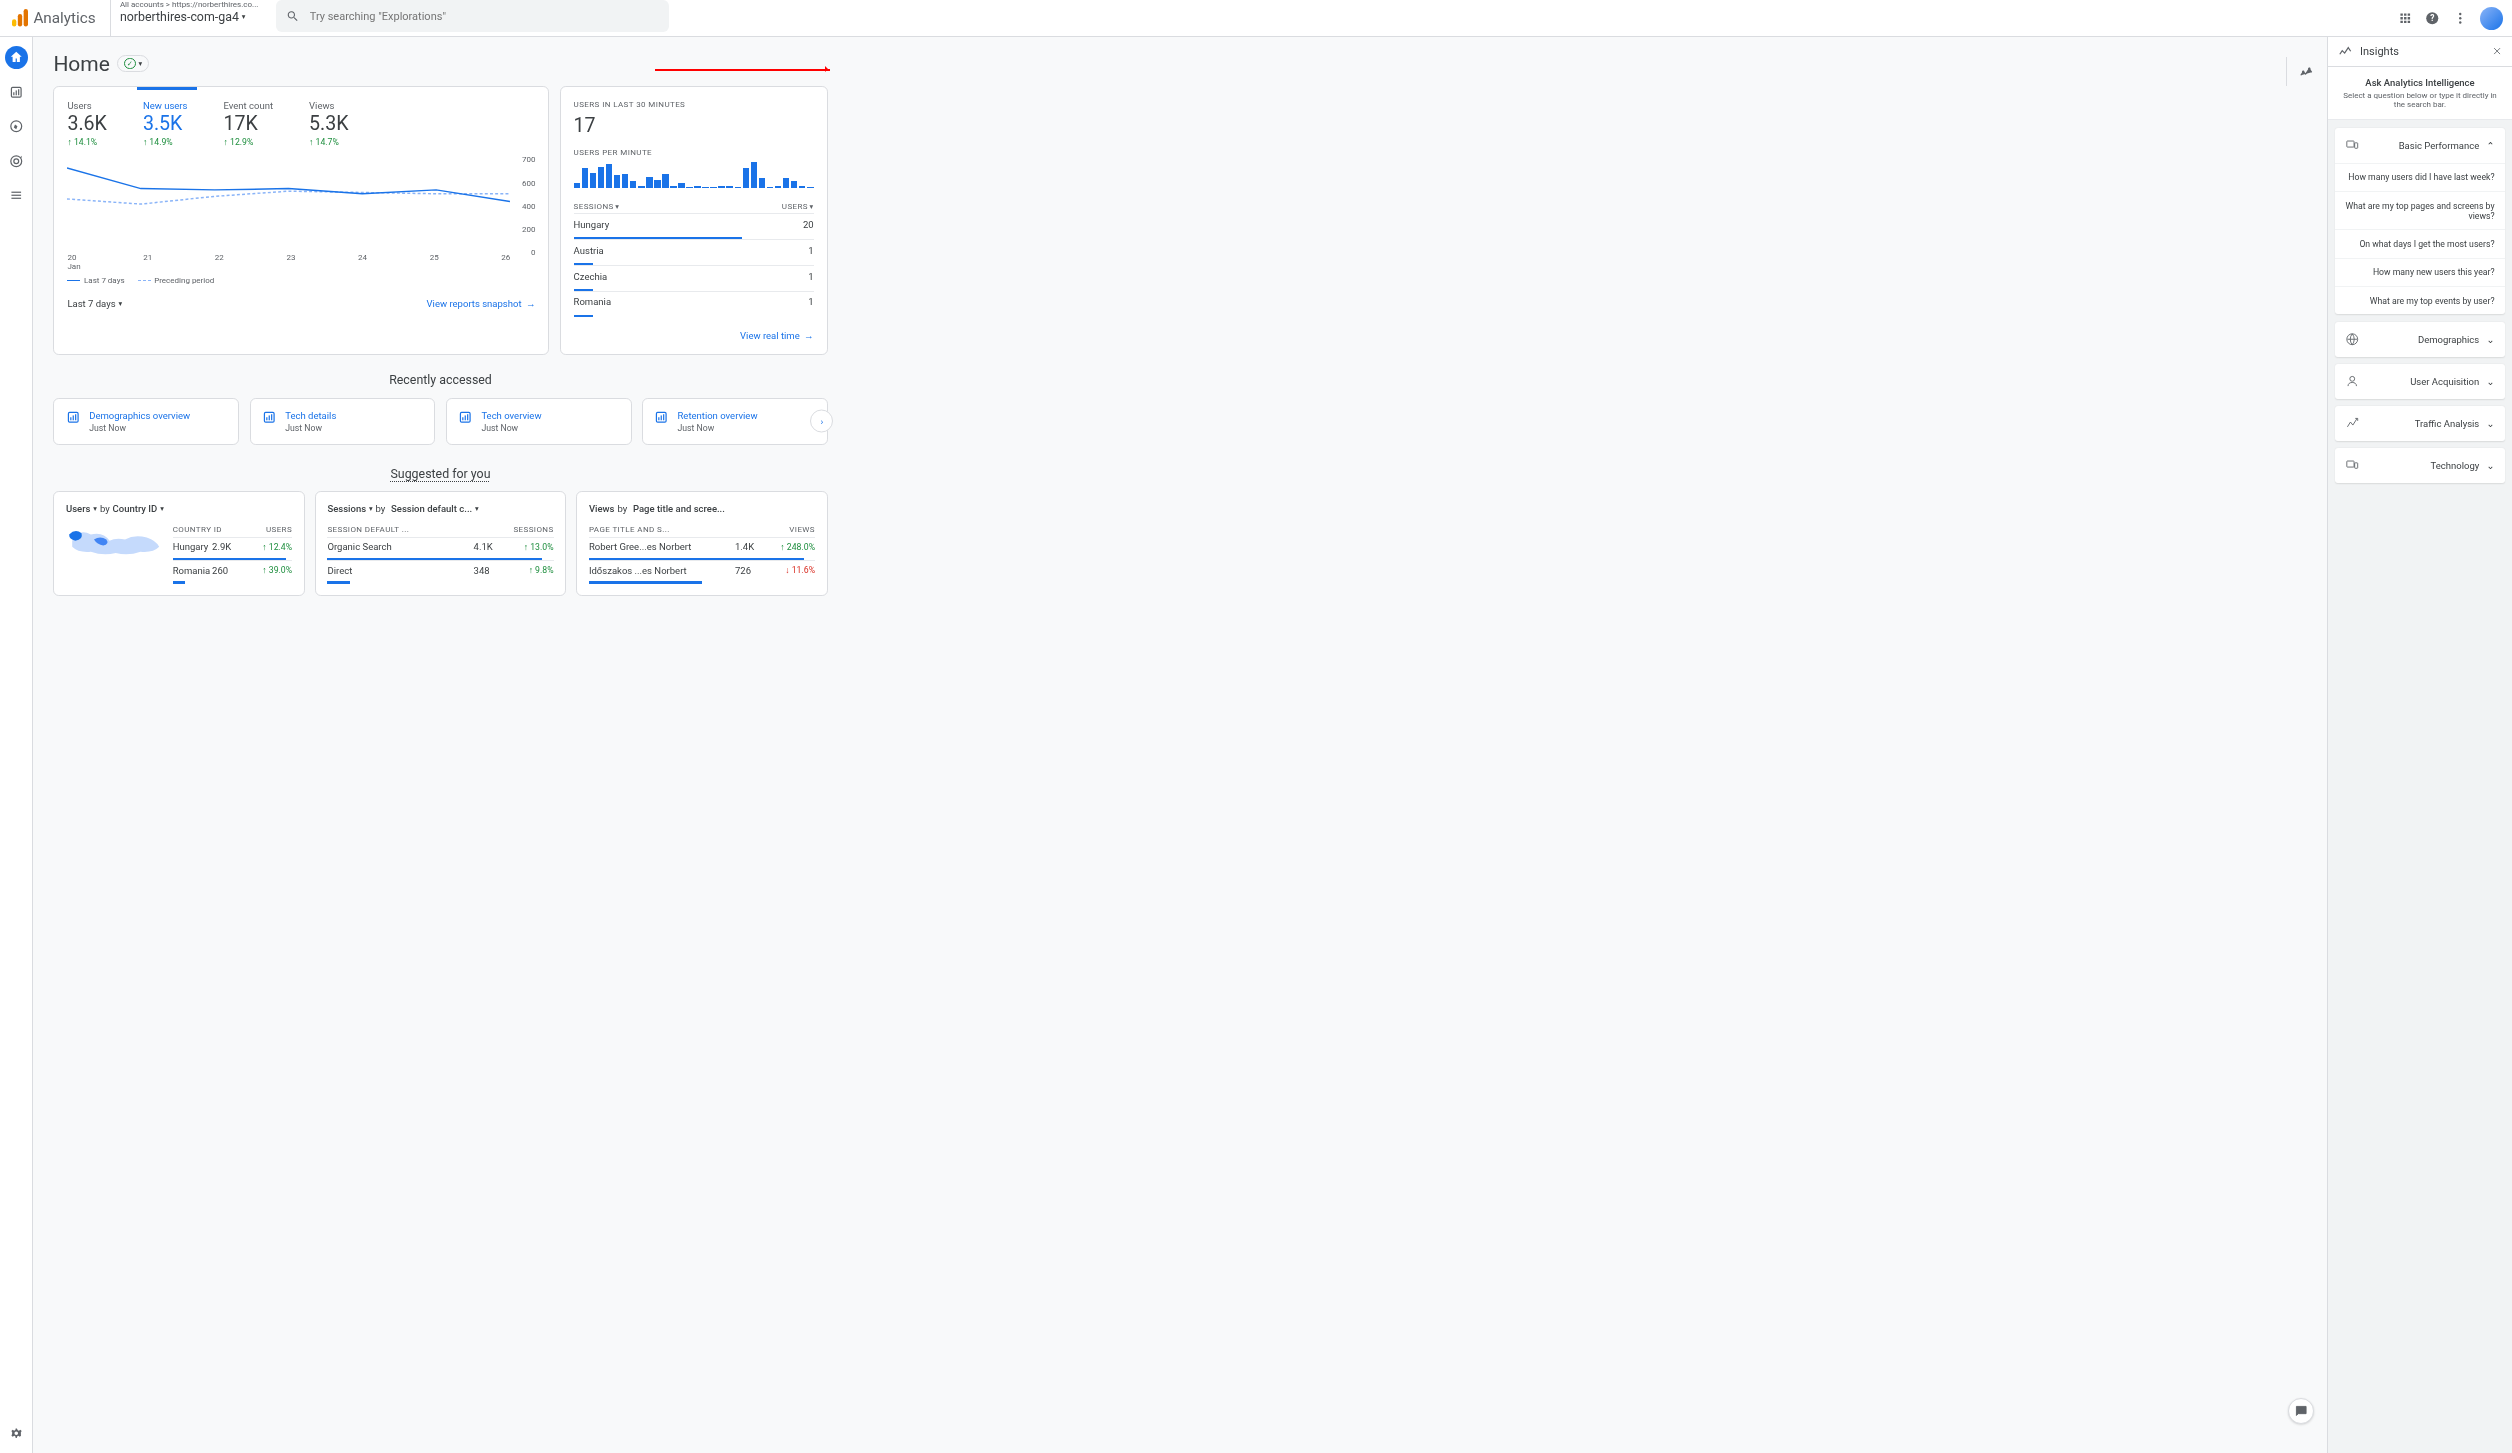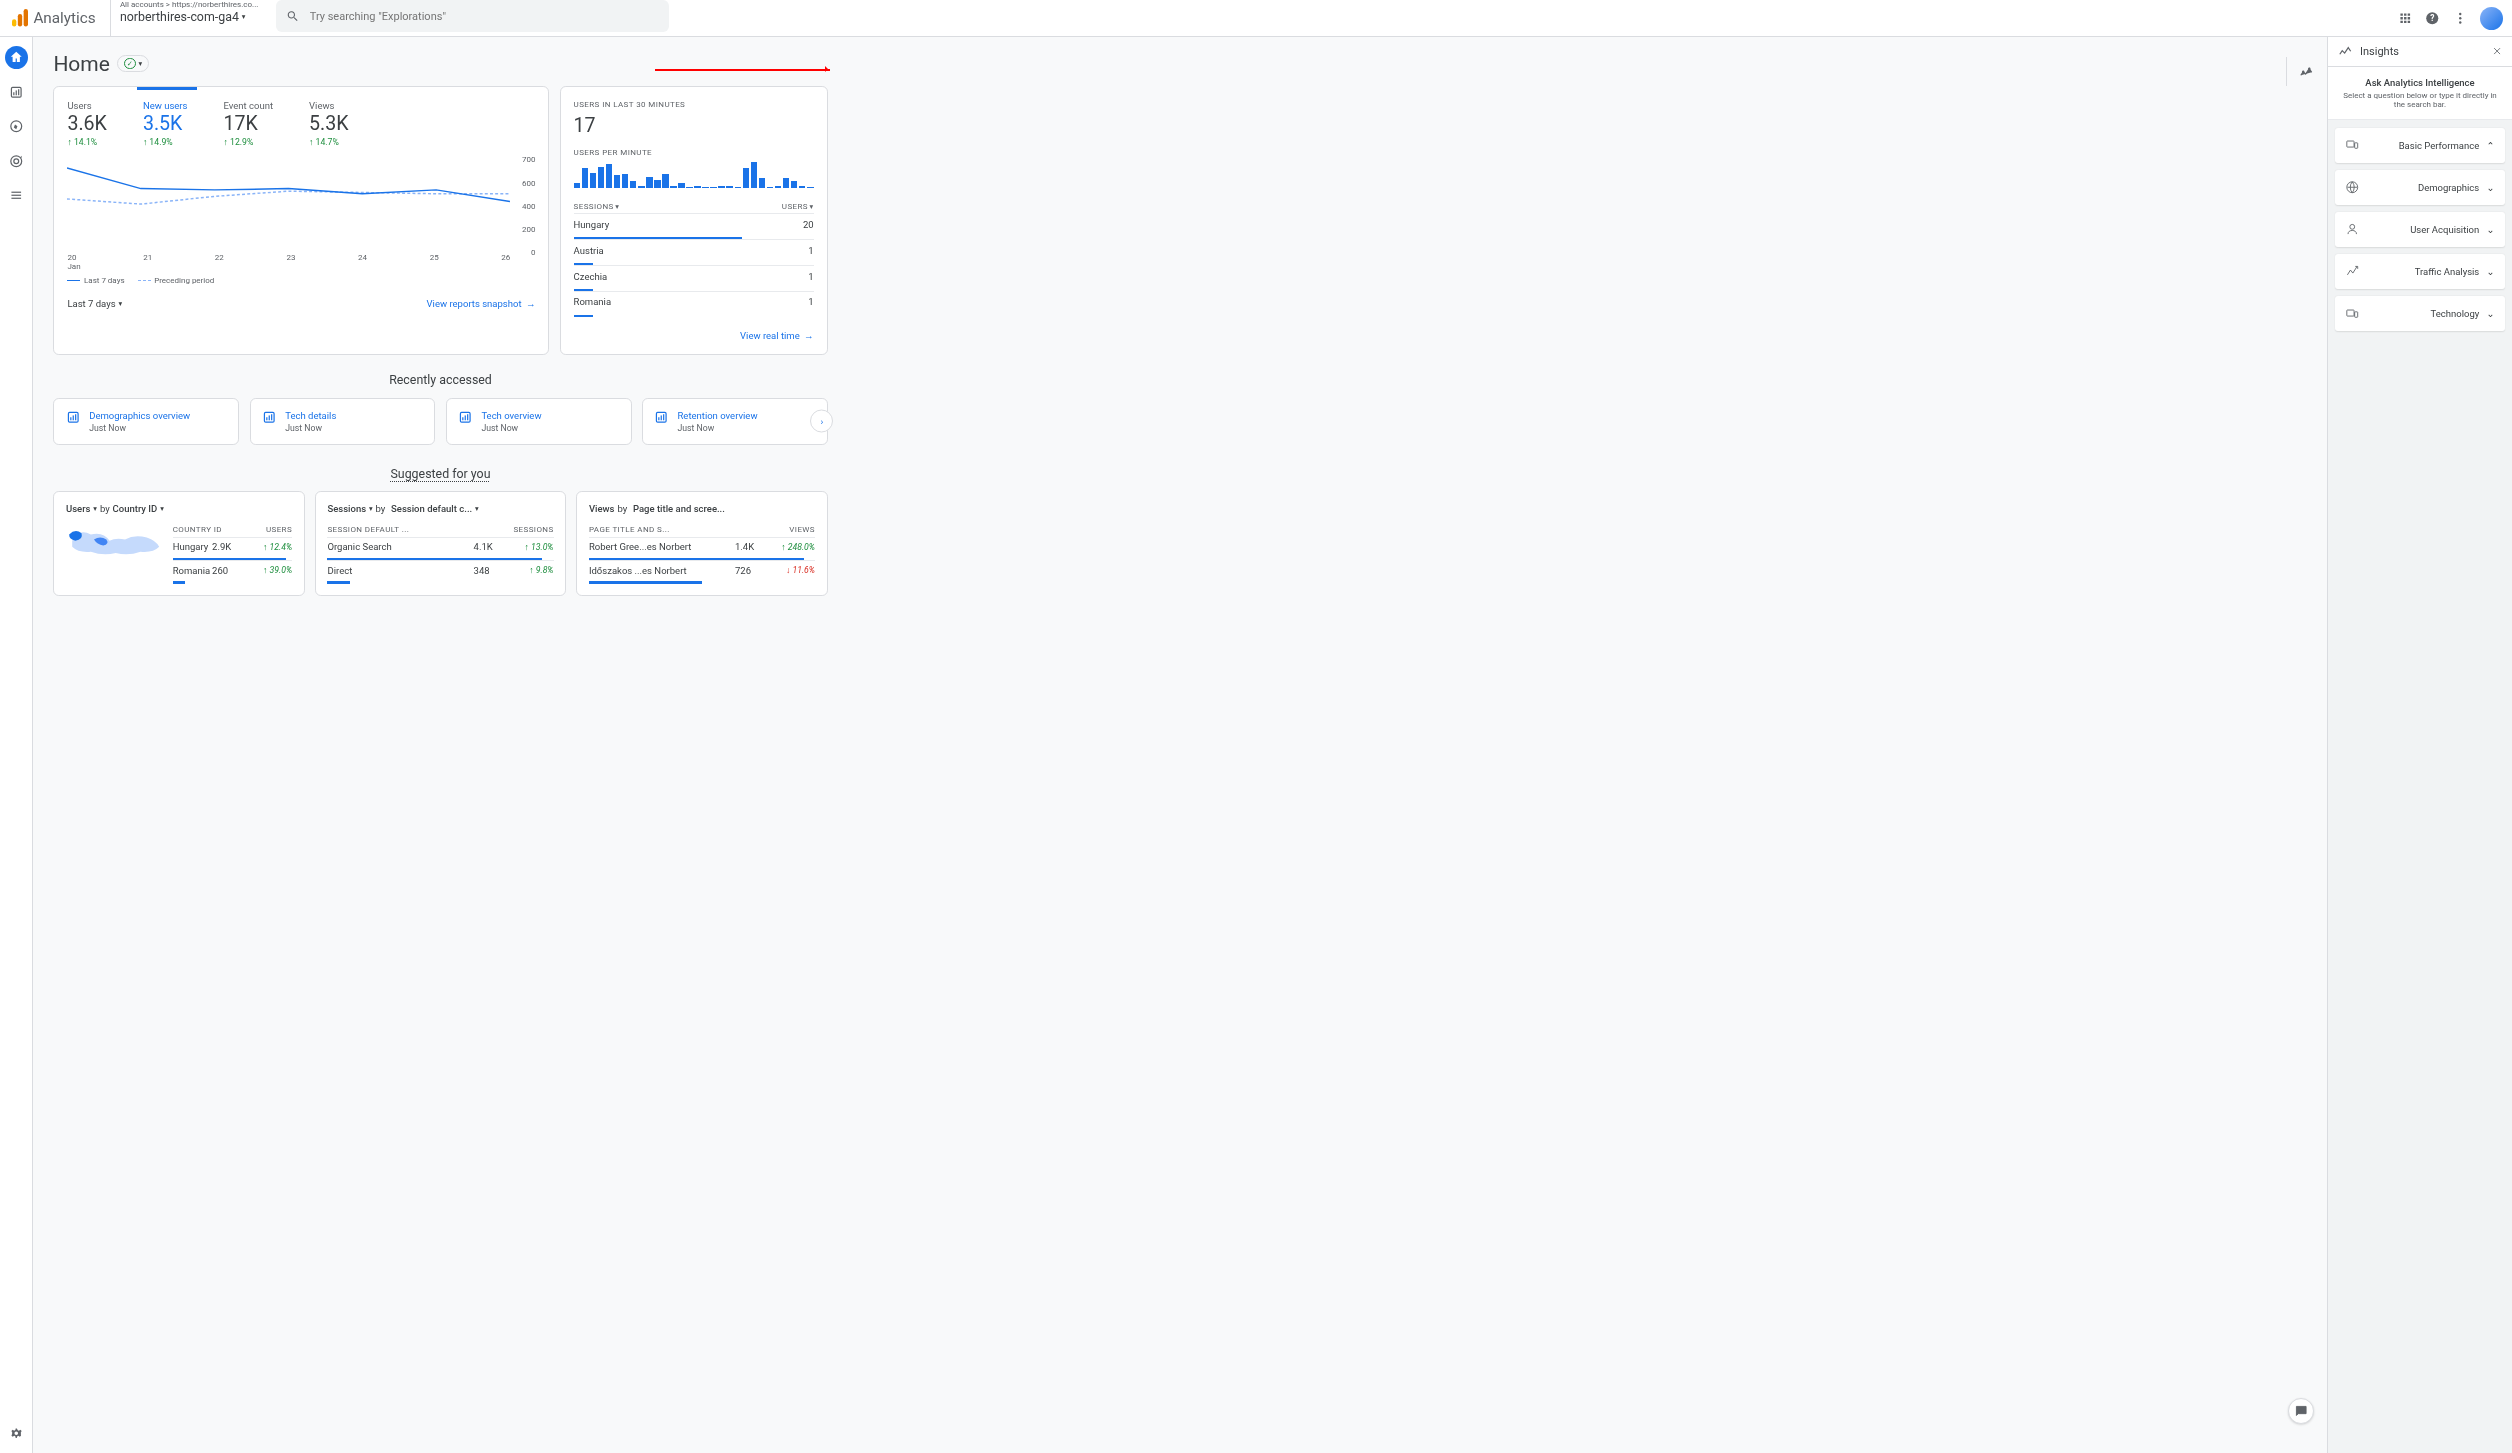--- a/index.html
+++ b/index.html
@@ -86,21 +86,21 @@
 .tiles-next { position: absolute; right: -5.8px; top: 50%; transform: translateY(-50%); width: 23px; height: 23px; border-radius: 50%; background: #fff; border: 0.7px solid #dadce0; display: flex; align-items: center; justify-content: center; cursor: pointer; color:#1a73e8; }
 
 .sugg-row { display: flex; gap: 10.2px; }
 .sugg-card { flex: 1; background: #fff; border: 0.7px solid #dadce0; border-radius: 5.8px; padding: 11.6px; }
 .sugg-hdr { font-size: 9.5px; margin-bottom: 7.3px; display: flex; gap: 2.9px; align-items: center; flex-wrap: wrap; }
 .sugg-hdr b { font-weight: 500; }
 .cols-hdr { display: flex; justify-content: space-between; font-size: 8px; letter-spacing: 0.4px; color: #5f6368; padding: 2.9px 0; }
 .data-row { display: flex; align-items: center; padding: 3.6px 0; font-size: 9.5px; border-top: 0.7px solid #e8eaed; }
 .data-row .c1 { flex: 1; }
 .data-row .c2 { width: 36px; }
-.data-row .c3 { width: 44px; text-align: right; font-size: 8.7px; color: #1e8e3e; font-style: italic; }
+.data-row .c3 { width: 44px; text-align: right; font-size: 8.7px; color: #1e8e3e; }
 .data-row .c3.down { color: #d93025; }
 .data-bar { height: 2.2px; background: #1a73e8; margin-top: 2.2px; }
 
 .map-mini { height: 51px; position: relative; }
 
 
 .rpanel { width: 185px; border-left: 0.7px solid #dadce0; background: #f1f3f4; display: flex; flex-direction: column; }
 .rp-hdr { background: #fff; border-bottom: 0.7px solid #dadce0; padding: 7.3px 10.2px; display: flex; align-items: center; gap: 7.3px; }
 .rp-title { font-size: 11px; flex: 1; }
 .rp-sub { background: #fff; padding: 10.2px 13px; text-align: center; border-bottom: 0.7px solid #e8eaed; }
@@ -557,20 +557,27 @@
       <div class="rp-body">
         <div class="rp-card">
           <div class="rp-card-hdr">
             <svg class="ic" viewBox="0 0 24 24">
                 <rect x="3" y="5" width="12" height="10" rx="1" fill="none" stroke="#5f6368" stroke-width="1.5"></rect>
                 <rect x="16" y="8" width="5" height="9" rx="1" fill="none" stroke="#5f6368" stroke-width="1.5"></rect>
               </svg>
             <span class="rp-card-title">Basic Performance</span>
             <span>⌃</span>
           </div>
+          <div id="rpq">
+              <div class="rp-q">How many users did I have last week?</div>
+              <div class="rp-q">What are my top pages and screens by views?</div>
+              <div class="rp-q">On what days I get the most users?</div>
+              <div class="rp-q">How many new users this year?</div>
+              <div class="rp-q">What are my top events by user?</div>
+            </div>
         </div>
         <div id="rpcats">
             <div class="rp-card" style="margin-bottom:7.3px">
               <div class="rp-card-hdr">
                 <svg class="ic" viewBox="0 0 24 24">
                   <circle cx="12" cy="12" r="9" fill="none" stroke="#5f6368" stroke-width="1.5"></circle>
                   <path d="M4 12h16M12 3a14 14 0 010 18M12 3a14 14 0 000 18" fill="none" stroke="#5f6368" stroke-width="1.5"></path>
                 </svg>
                 <span class="rp-card-title">Demographics</span>
                 <span>⌄</span>

